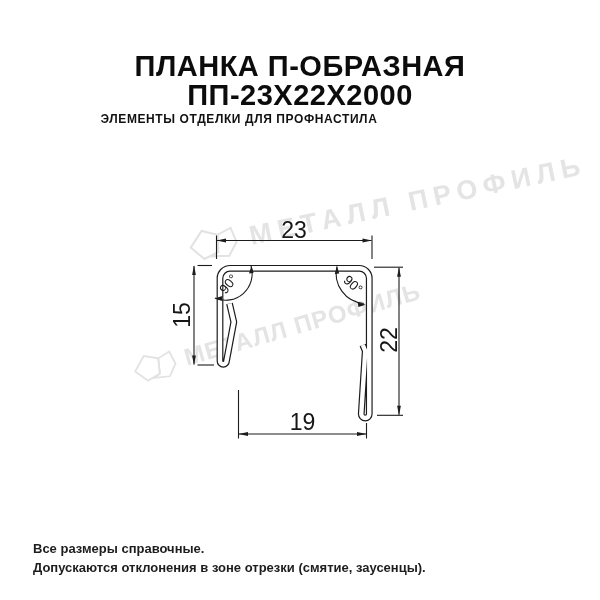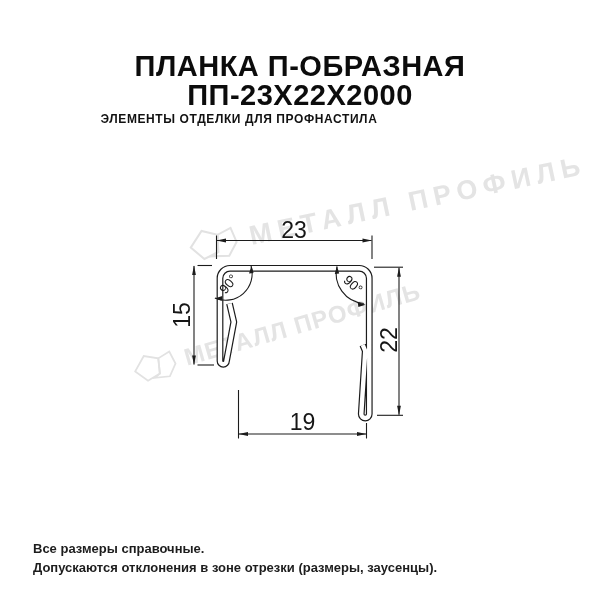--- a/index.html
+++ b/index.html
@@ -131,16 +131,16 @@
     <g>
       <path d="M 337 266.5 A 30 30 0 0 0 363.8 303.5" fill="none" stroke="#1c1c1c" stroke-width="1.1"></path>
       <polygon points="337,266 334.8,274 339.2,273.6" fill="#1c1c1c"></polygon>
       <polygon points="365.5,304.8 357.6,302 358.4,306.9" fill="#1c1c1c"></polygon>
     </g>
     <text class="angtext" text-anchor="middle" transform="rotate(42 350 288)" x="350" y="288">90°</text>
   </svg>
 
   <div class="footer">
     <div>Все размеры справочные.</div>
-    <div>Допускаются отклонения в зоне отрезки (размеры, заусенцы).</div>
+    <div>Допускаются отклонения в зоне отрезки (смятие, заусенцы).</div>
   </div>
 
 </div>
 
 </body></html>

